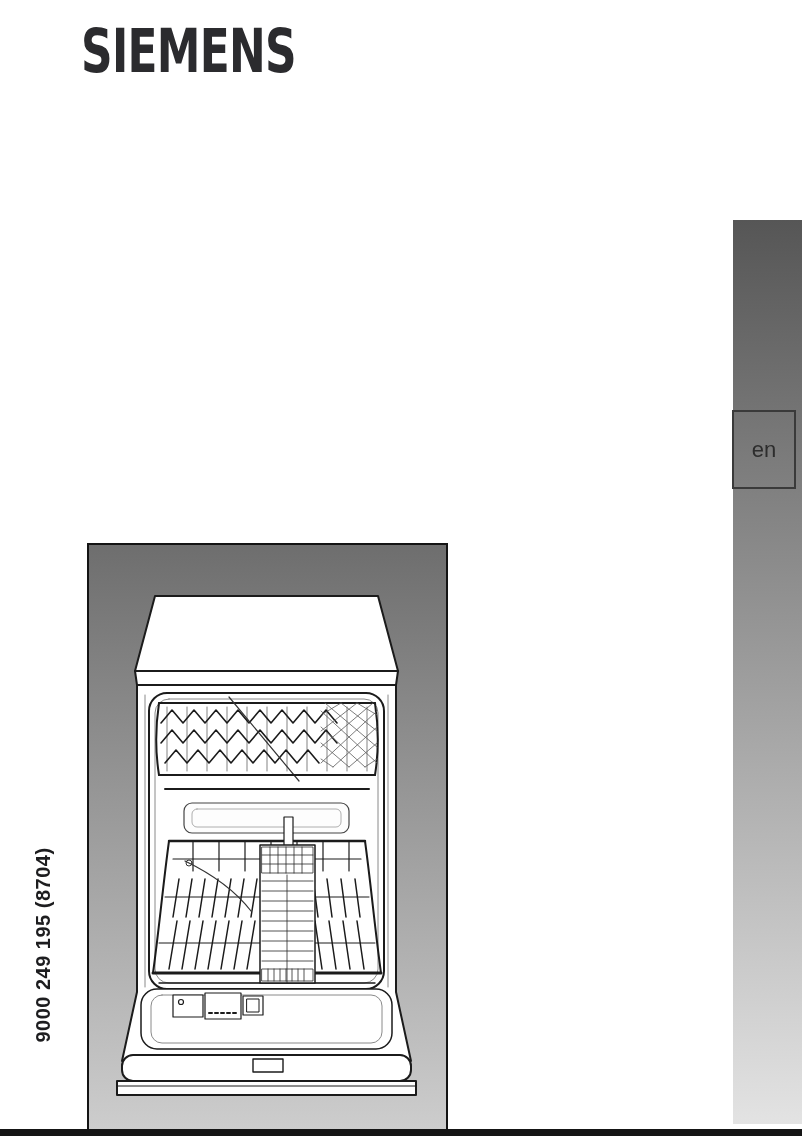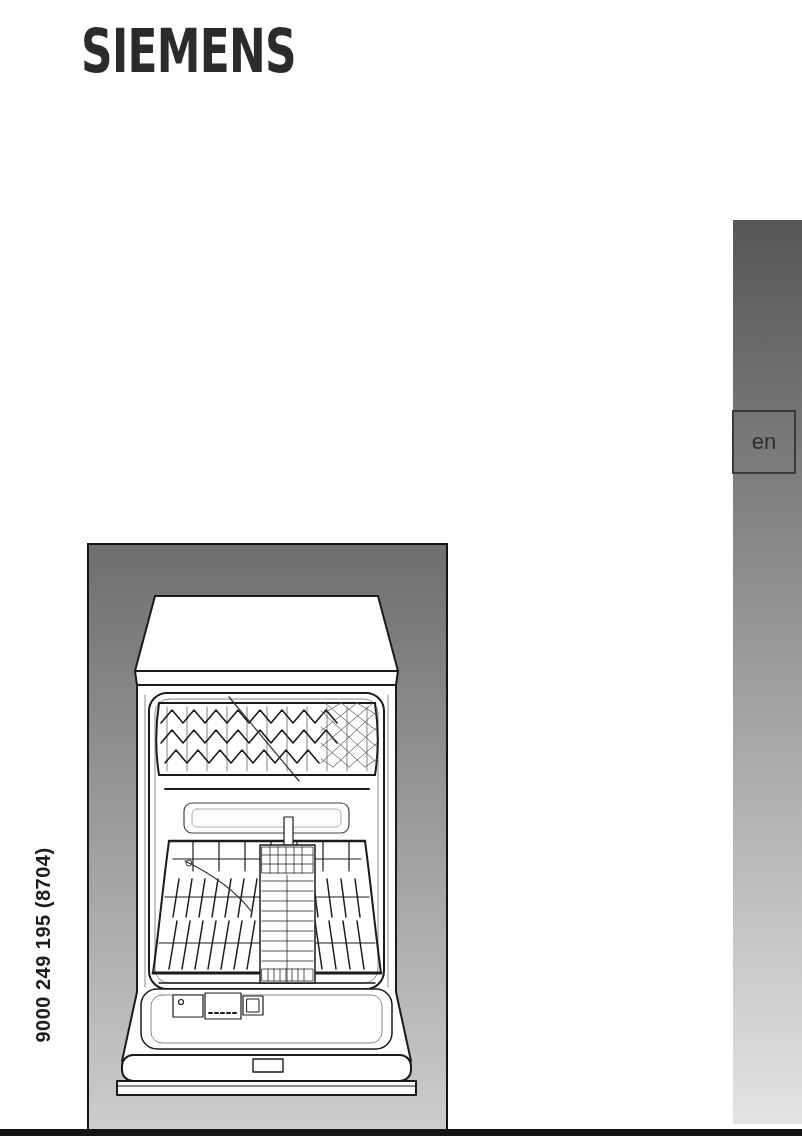--- a/index.html
+++ b/index.html
@@ -38,21 +38,21 @@
     font-size:21px;line-height:28px;font-weight:bold;
     letter-spacing:0.2px;
     color:var(--text);
     white-space:nowrap;
   }
   .lang-sidebar{
     position:absolute;left:733px;top:220px;width:69px;height:904px;
     background:linear-gradient(to bottom,var(--sidebar-gradient-top),var(--sidebar-gradient-bottom));
   }
   .lang-box{
-    position:absolute;left:732px;top:410px;width:64px;height:64px;
+    position:absolute;left:732px;top:410px;width:64px;height:79px;
     border:2px solid #3a3a3a;
     box-sizing:border-box;
     display:flex;align-items:center;justify-content:center;
     font-size:22px;color:#2d2d2d;
   }
   .figure-box{
     position:absolute;left:87px;top:543px;width:361px;height:587px;
     box-sizing:border-box;
     border:2px solid var(--figure-border);
     border-bottom:none;

